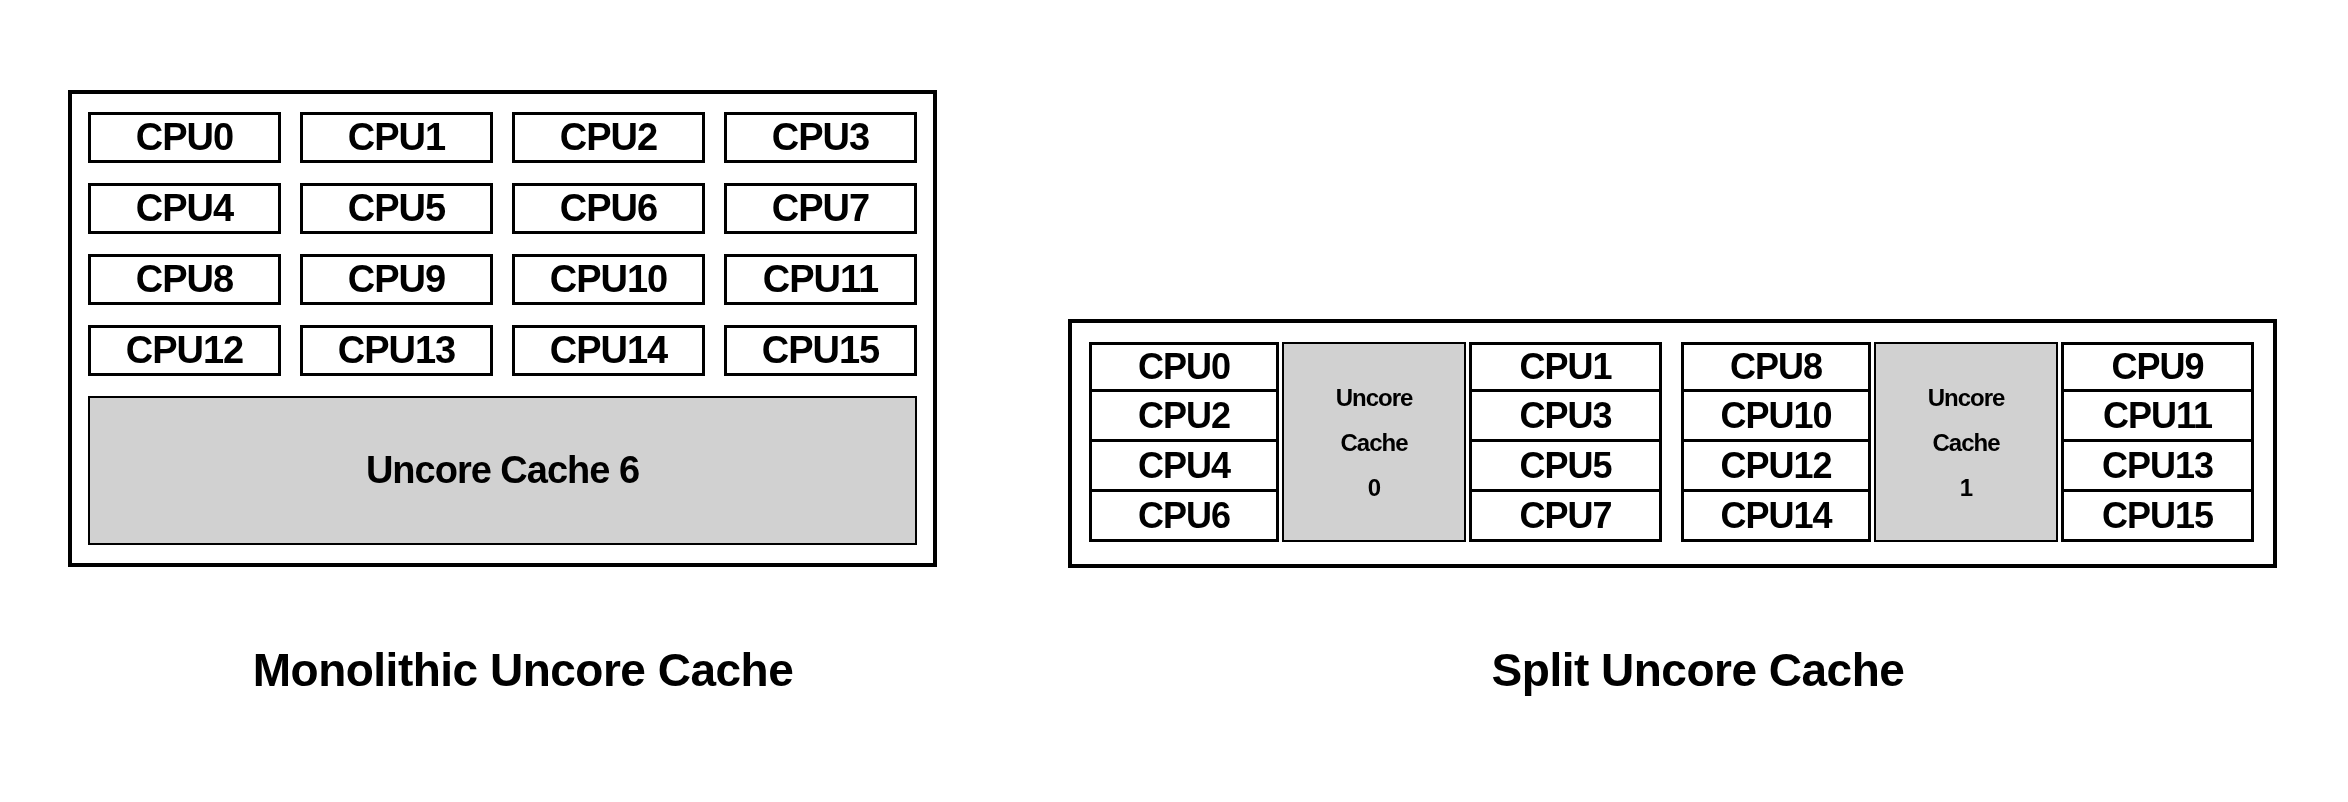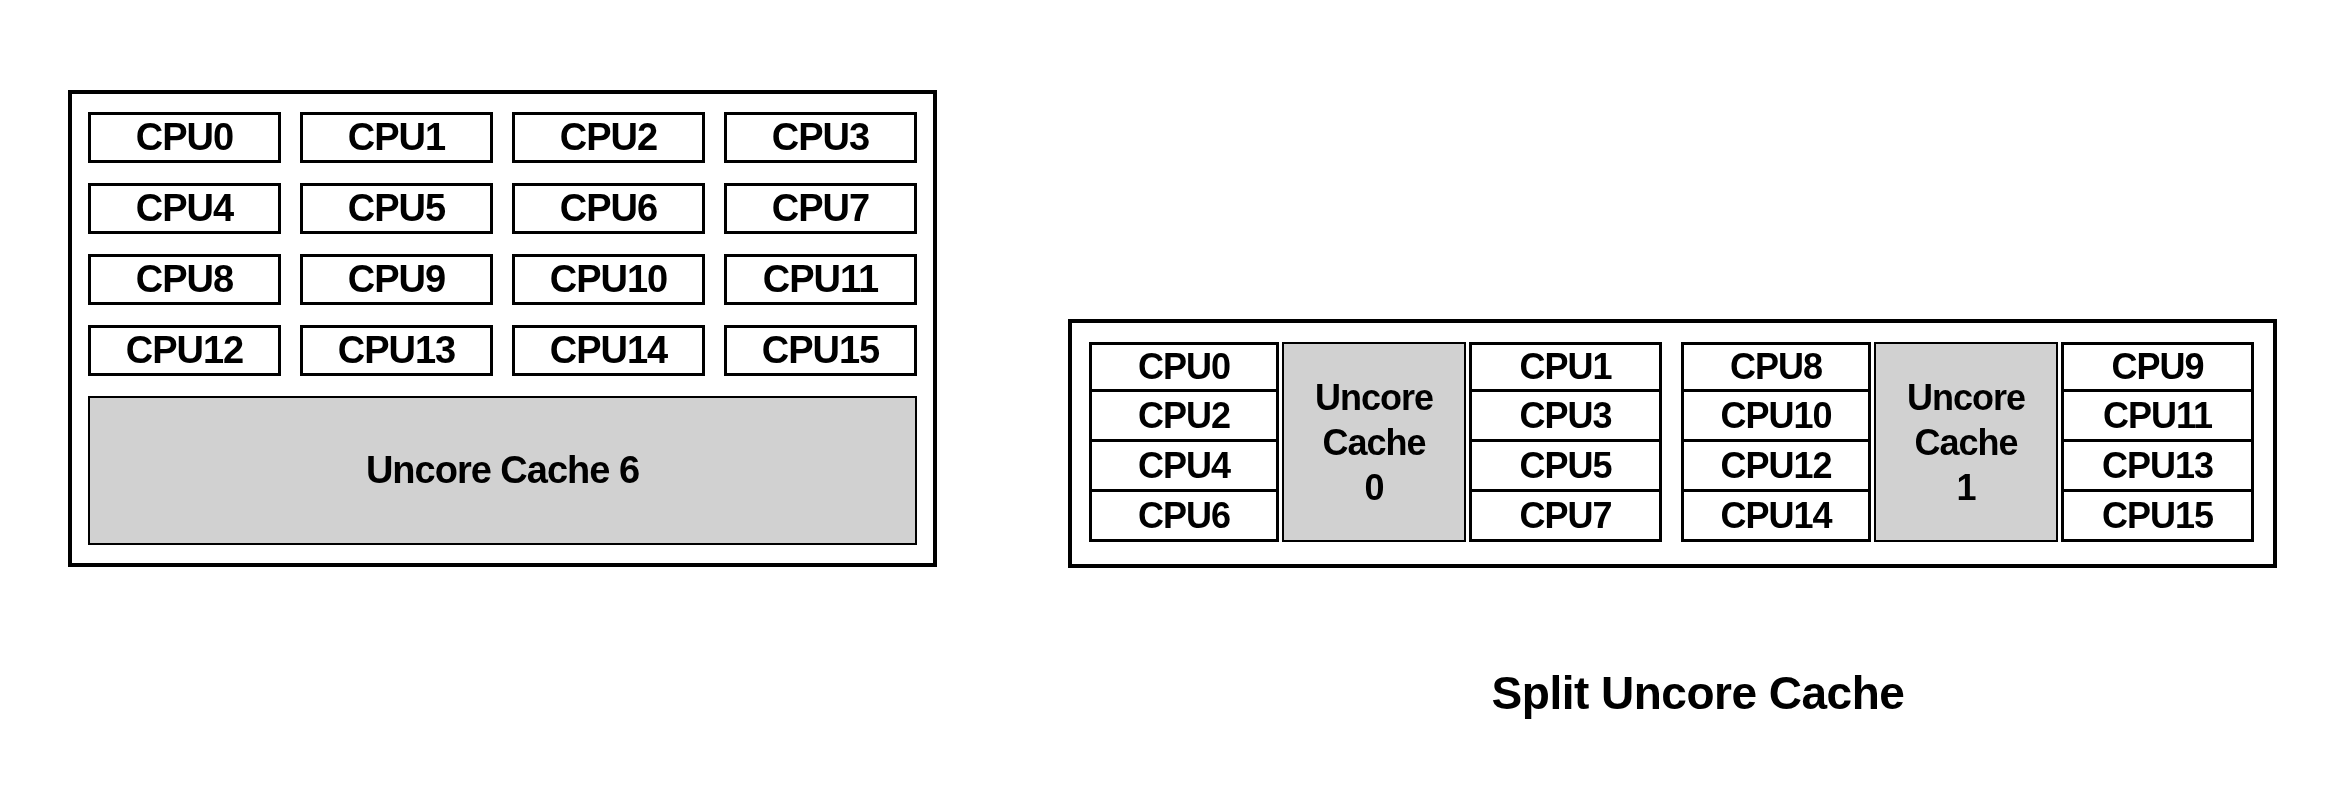--- a/index.html
+++ b/index.html
@@ -96,38 +96,38 @@
   .split-cache {
     box-sizing: border-box;
     width: 184px;
     height: 200px;
     border: 2px solid #000000;
     background: #d1d1d1;
     display: flex;
     flex-direction: column;
     align-items: center;
     justify-content: center;
-    font-size: 36px;
+    font-size: 24px;
     font-weight: bold;
     letter-spacing: -1px;
     line-height: 45px;
   }
 
   
   .caption {
     position: absolute;
     top: 643px;
     transform: translateX(-50%);
     font-size: 46px;
     font-weight: bold;
     white-space: nowrap;
     letter-spacing: -0.5px;
   }
   .caption.mono  { left: 523px; }
-  .caption.split { left: 1698px; margin-top: 23px; }
+  .caption.split { left: 1698px; }
 </style>
 </head>
 <body>
 
 <div id="canvas">
 
   <div class="mono-frame">
     <div class="mono-grid">
       <div class="cpu-box">CPU0</div>
       <div class="cpu-box">CPU1</div>
@@ -186,15 +186,16 @@
       <div class="split-col right">
         <div class="split-cell">CPU9</div>
         <div class="split-cell">CPU11</div>
         <div class="split-cell">CPU13</div>
         <div class="split-cell">CPU15</div>
       </div>
     </div>
 
   </div>
 
+  <div class="caption mono">Monolithic Uncore Cache</div>
   <div class="caption split">Split Uncore Cache</div>
 
 </div>
 
 </body></html>

